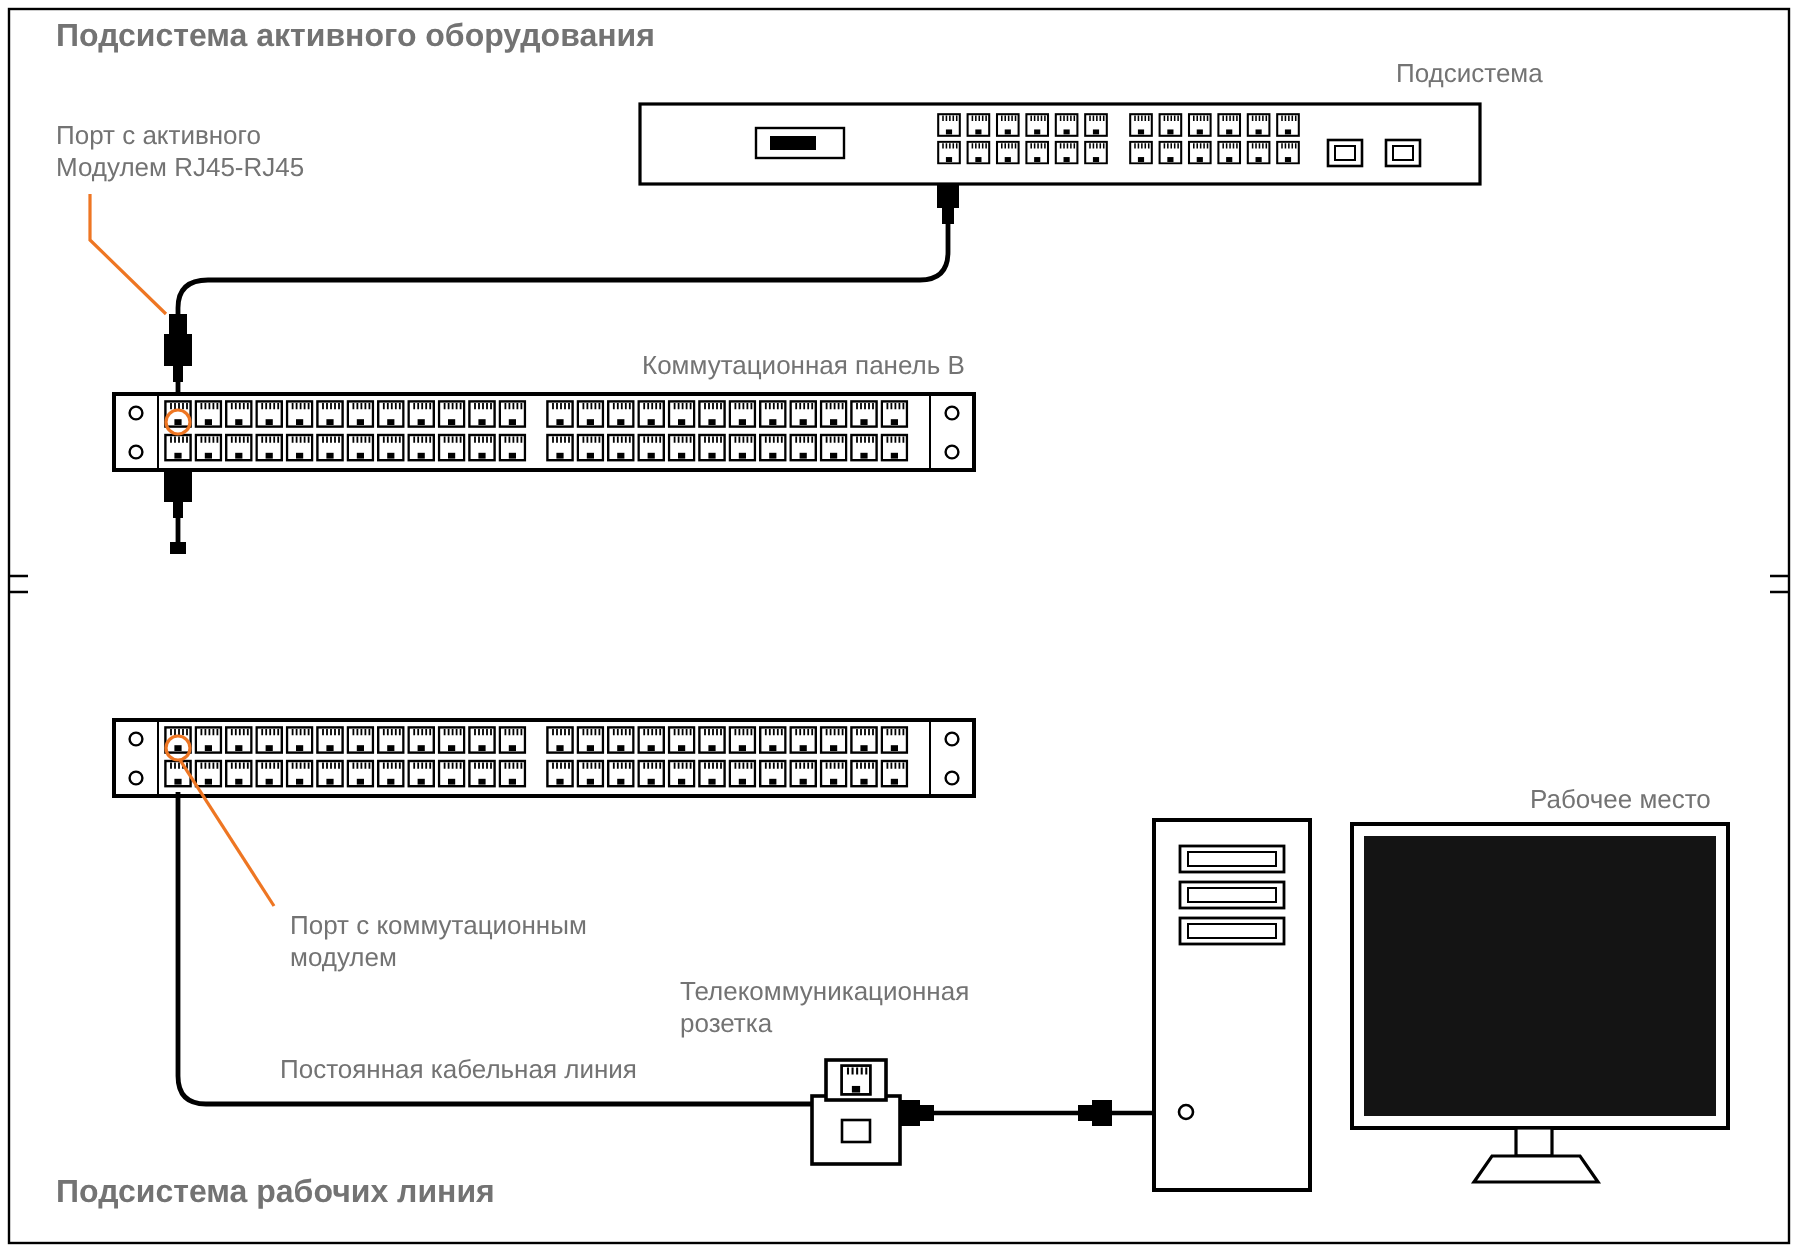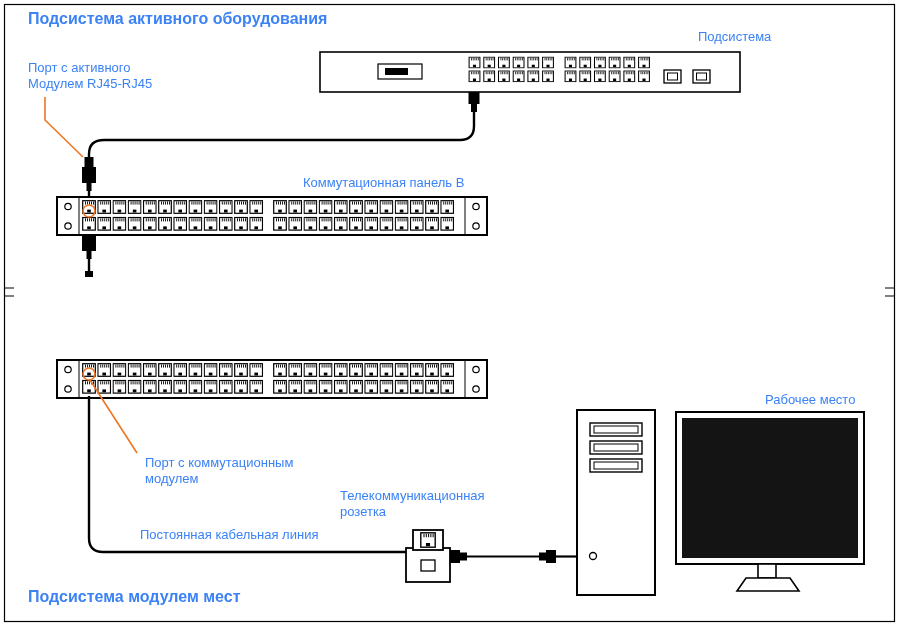--- a/index.html
+++ b/index.html
@@ -1,20 +1,20 @@
 <!DOCTYPE html>
 <html><head>
 <meta charset="utf-8">
 <style>
   *{margin:0;padding:0;box-sizing:border-box}
   html,body{background:#ffffff}
   body{font-family:"Liberation Sans","DejaVu Sans",sans-serif;color:#111}
   .page{position:relative;width:899px;height:626px;background:#fff;overflow:hidden}
   .page svg{position:absolute;left:0;top:0}
-  .label{position:absolute;font-size:13px;line-height:16px;color:#3b82f6;white-space:pre-line}
+  .label{position:absolute;font-size:13px;line-height:16px;color:#737373;white-space:pre-line}
   .title{font-weight:bold;font-size:16px;line-height:18px}
   .center{text-align:left}
   .right{}
   .accent{stroke:#ee7623}
 </style>
 </head>
 <body>
 
 <div class="page">
 
@@ -257,22 +257,22 @@
       <rect x="682" y="418" width="176" height="140" fill="#141414"></rect>
       <rect x="758" y="564" width="18" height="14" fill="#fff" stroke="#000" stroke-width="1.6"></rect>
       <polygon points="746,578 790,578 799,591 737,591" fill="#fff" stroke="#000" stroke-width="1.6"></polygon>
     </g>
   </svg>
 
   <div class="label title" style="left:28px;top:10px">Подсистема активного оборудования</div>
   <div class="label" style="left:698px;top:29px">Подсистема</div>
   <div class="label" style="left:28px;top:60px">Порт с активного
 Модулем RJ45-RJ45</div>
-  <div class="label" style="left:303px;top:175px">Коммутационная панель B</div>
+  <div class="label" style="left:321px;top:175px">Коммутационная панель B</div>
   <div class="label" style="left:145px;top:455px">Порт с коммутационным
 модулем</div>
   <div class="label" style="left:140px;top:527px">Постоянная кабельная линия</div>
   <div class="label center" style="left:340px;top:488px;width:165px">Телекоммуникационная
 розетка</div>
   <div class="label right" style="left:765px;top:392px;width:110px">Рабочее место</div>
-  <div class="label title" style="left:28px;top:588px">Подсистема модулем мест</div>
+  <div class="label title" style="left:28px;top:588px">Подсистема рабочих линия</div>
 
 </div>
 
 </body></html>

